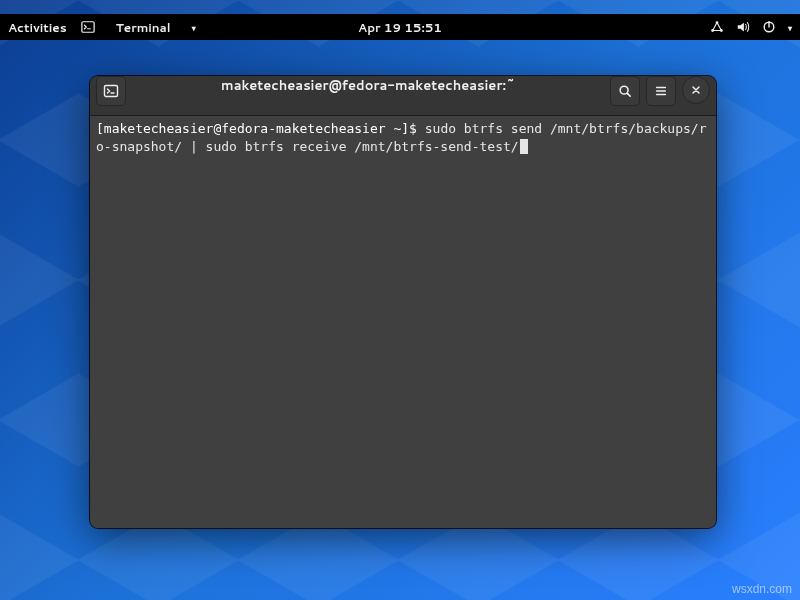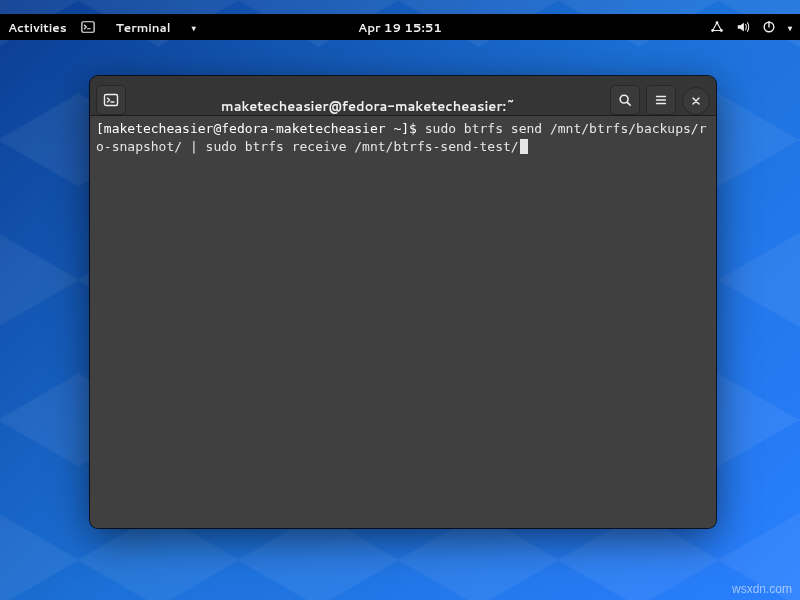--- a/index.html
+++ b/index.html
@@ -63,21 +63,21 @@
       box-shadow: 0 10px 40px rgba(0,0,0,0.55), 0 0 0 1px rgba(0,0,0,0.8);
       display: flex;
       flex-direction: column;
       overflow: hidden;
     }
     .titlebar {
       height: 40px;
       background: #353535;
       border-bottom: 1px solid #1c1c1c;
       display: flex;
-      align-items: flex-end;
+      align-items: flex-start;
       padding: 0 6px;
       gap: 6px;
     }
     .tb-btn {
       width: 30px; height: 30px;
       border-radius: 5px;
       background: #3a3a3a;
       border: 1px solid #272727;
       display: flex;
       align-items: center;

